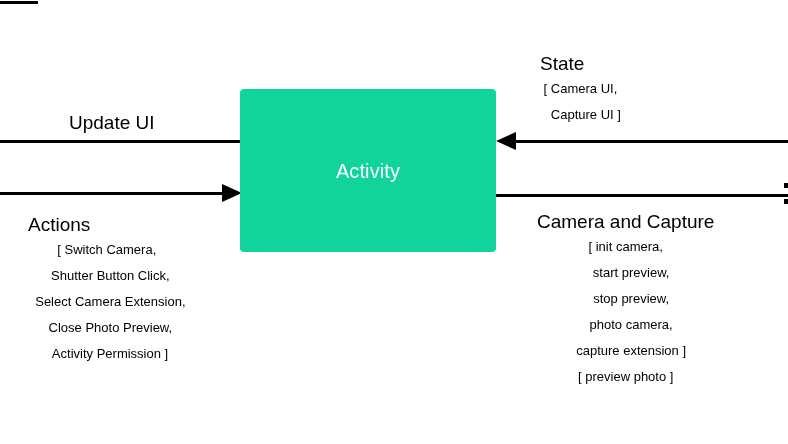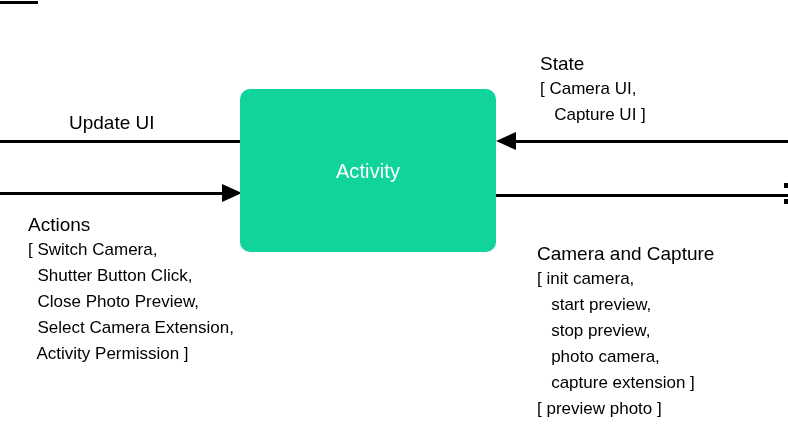--- a/index.html
+++ b/index.html
@@ -27,21 +27,21 @@
     background: #000000;
   }
 
   
   .activity-node {
     position: absolute;
     left: 240px;
     top: 89px;
     width: 256px;
     height: 163px;
-    border-radius: 10px;
+    border-radius: 4px;
     background: #10d49c;
     display: flex;
     align-items: center;
     justify-content: center;
   }
   .activity-label {
     color: #ffffff;
     font-size: 20px;
     line-height: 1;
     letter-spacing: 0.1px;
@@ -90,29 +90,30 @@
 
   
   .tblock { position: absolute; }
   .t-head {
     font-weight: normal;
     font-size: 19px;
     line-height: 25px;
     white-space: pre;
   }
   .t-line {
-    font-size: 17px;
+    font-size: 13px;
     line-height: 26px;
     white-space: pre;
+    text-align: center;
   }
 
   .tblock.update-ui { left: 69px;  top: 110px; }
   .tblock.state     { left: 540px; top: 51px;  }
   .tblock.actions   { left: 28px;  top: 212px; }
-  .tblock.ops       { left: 537px; top: 209px; margin-top: 32px; }
+  .tblock.ops       { left: 537px; top: 209px; }
 </style>
 </head>
 <body>
 
 <div id="canvas">
 
   <div class="corner-rule"></div>
 
   <div class="conn update-ui"></div>
   <div class="conn actions"></div>
@@ -136,22 +137,22 @@
   <div class="tblock state">
     <div class="t-head">State</div>
     <div class="t-line">[ Camera UI,</div>
     <div class="t-line">   Capture UI ]</div>
   </div>
 
   <div class="tblock actions">
     <div class="t-head">Actions</div>
     <div class="t-line">[ Switch Camera,</div>
     <div class="t-line">  Shutter Button Click,</div>
+    <div class="t-line">  Select Camera Extension,</div>
     <div class="t-line">  Close Photo Preview,</div>
-    <div class="t-line">  Select Camera Extension,</div>
     <div class="t-line">  Activity Permission ]</div>
   </div>
 
   <div class="tblock ops">
     <div class="t-head">Camera and Capture</div>
     <div class="t-line">[ init camera,</div>
     <div class="t-line">   start preview,</div>
     <div class="t-line">   stop preview,</div>
     <div class="t-line">   photo camera,</div>
     <div class="t-line">   capture extension ]</div>

